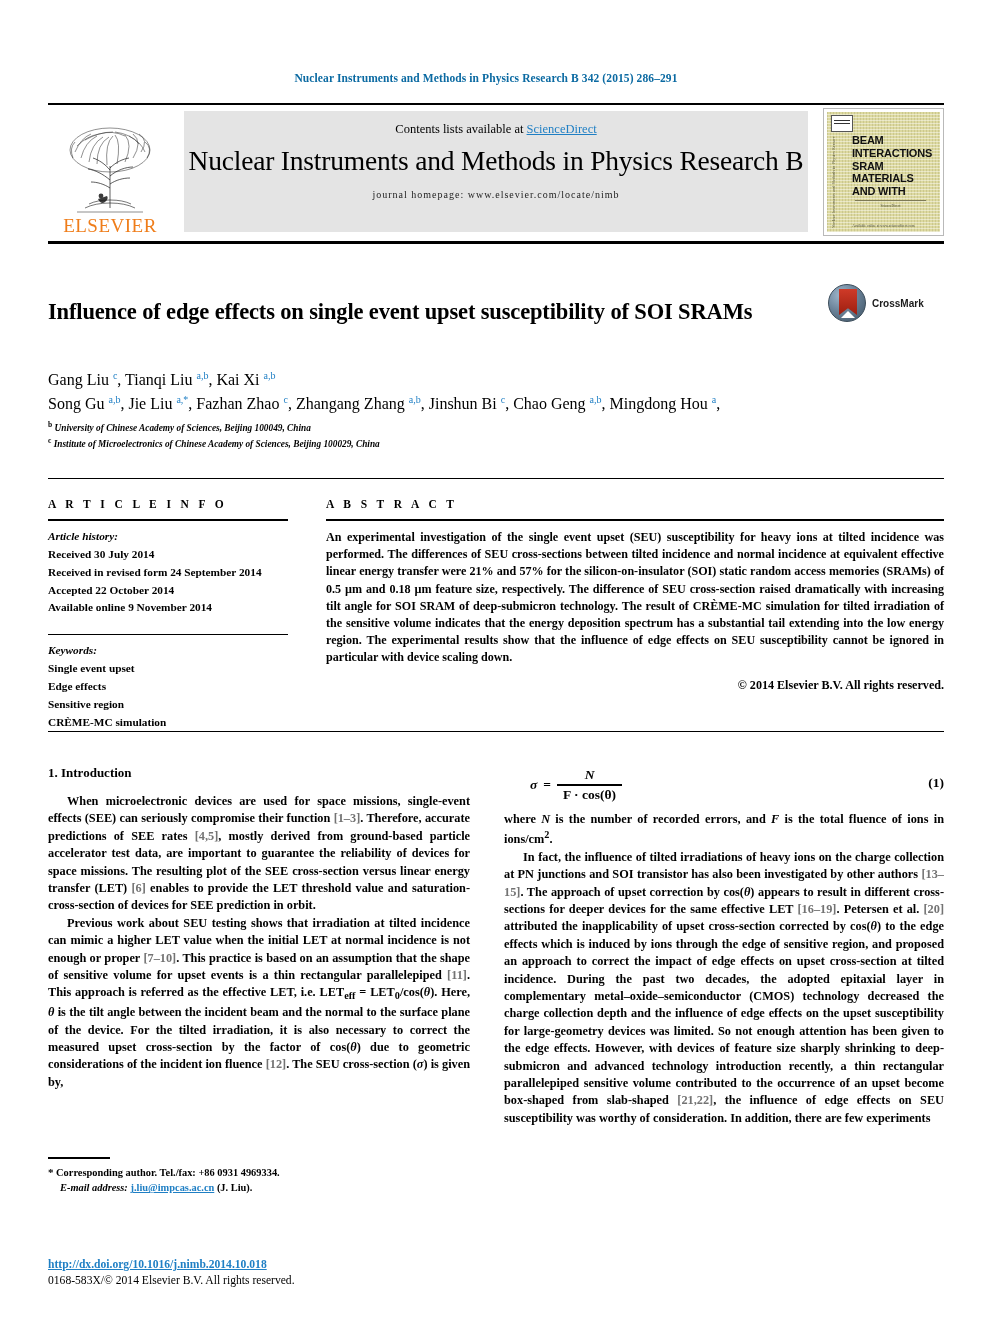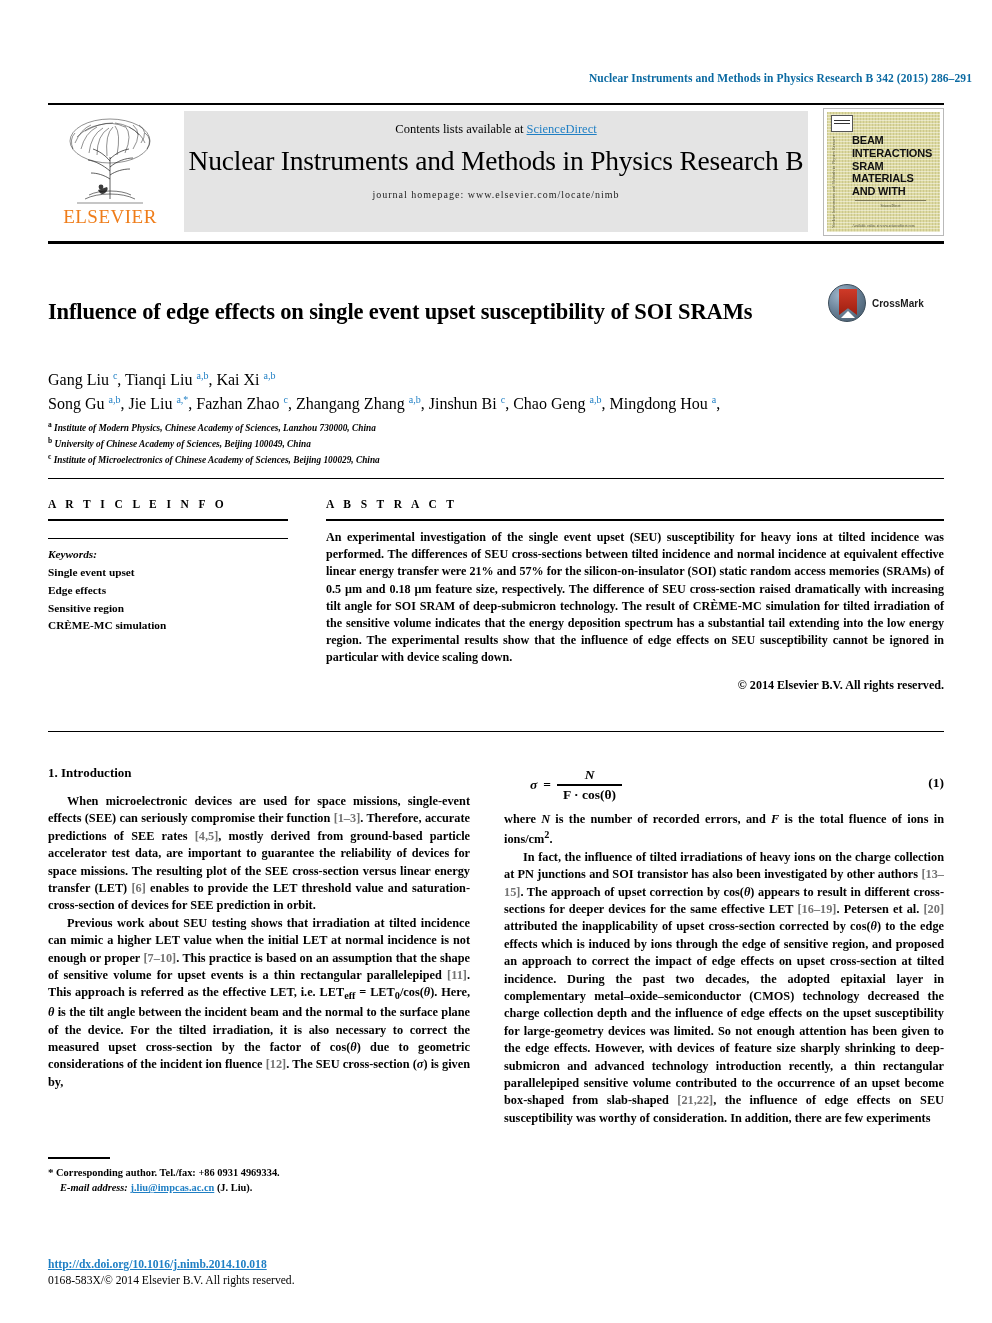--- a/index.html
+++ b/index.html
@@ -13,39 +13,39 @@
     position: relative;
     overflow: hidden;
   }
 
   .page { position: absolute; left: 0; top: 0; width: 992px; height: 1323px; }
 
   
   .runninghead {
     position: absolute;
     top: 72px; left: 0; width: 972px;
-    text-align: right;
+    text-align: center;
     font-size: 11.5px;
     font-weight: bold;
     color: #0b6aa2;
     letter-spacing: .1px;
   }
 
   
   .masthead {
     position: absolute;
     left: 48px; top: 103px;
     width: 896px; height: 134px;
     border-top: 2px solid #000;
   }
   .elsevier-logo {
     position: absolute; left: 0; top: 6px;
     width: 124px; height: 124px;
     display: flex; flex-direction: column;
-    align-items: center; 
+    align-items: center; justify-content: flex-end;
   }
   .tree-svg { width: 110px; height: 95px; display:block; }
   .elsevier-word {
     font-family: "Liberation Serif", serif;
     font-size: 19px; letter-spacing: .5px;
     color: #ef7d1a; font-weight: 500;
     line-height: 1; margin-top: 1px;
   }
 
   .journal-band {
@@ -348,30 +348,36 @@
   <div class="authors">
     <div>
       Gang Liu <sup>c</sup>, Tianqi Liu <sup>a,b</sup>, Kai Xi <sup>a,b</sup>
     </div>
     <div>
       Song Gu <sup>a,b</sup>, Jie Liu <sup>a,*</sup>, Fazhan Zhao <sup>c</sup>, Zhangang Zhang <sup>a,b</sup>, Jinshun Bi <sup>c</sup>, Chao Geng <sup>a,b</sup>, Mingdong Hou <sup>a</sup>,
     </div>
   </div>
 
   <div class="affils">
-    <div><sup>a</sup> <span>Institute of Modern Physics, Chinese Academy of Sciences, Lanzhou 730000, China</span></div>
     <div><sup>b</sup> <span>University of Chinese Academy of Sciences, Beijing 100049, China</span></div>
     <div><sup>c</sup> <span>Institute of Microelectronics of Chinese Academy of Sciences, Beijing 100029, China</span></div>
   </div>
 
   <div class="rule-info-top"></div>
 
   <div class="info-col">
     <div class="sec-head">A R T I C L E  I N F O</div>
     <div class="hr-sec"></div>
+    <div class="info-body">
+      <div class="lbl">Article history:</div>
+      <div>Received 30 July 2014</div>
+      <div>Received in revised form 24 September 2014</div>
+      <div>Accepted 22 October 2014</div>
+      <div>Available online 9 November 2014</div>
+    </div>
     <div class="kw-block">
       <div class="kw-rule"></div>
       <div class="info-body" style="margin-top:0">
         <div class="lbl">Keywords:</div>
         <div>Single event upset</div>
         <div>Edge effects</div>
         <div>Sensitive region</div>
         <div>CRÈME-MC simulation</div>
       </div>
     </div>

